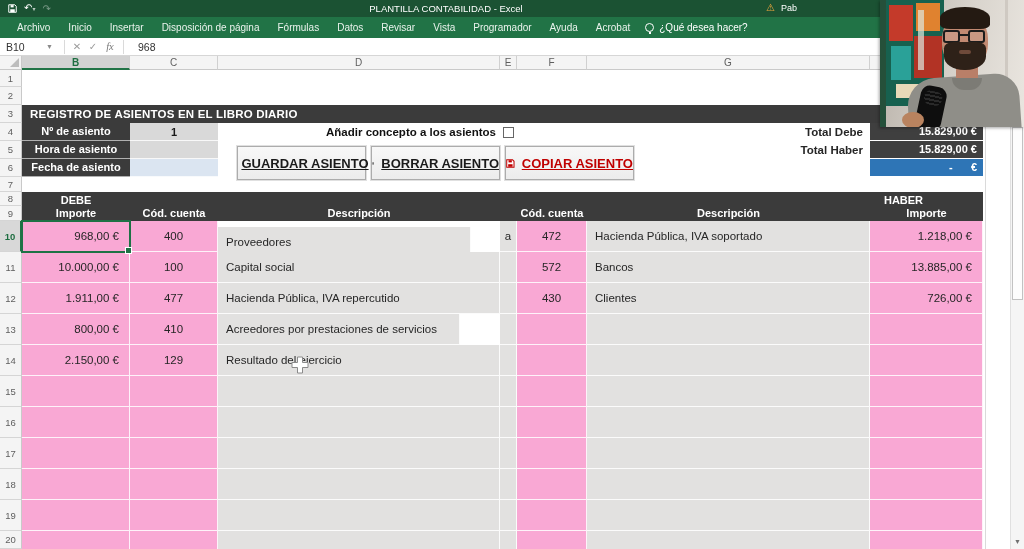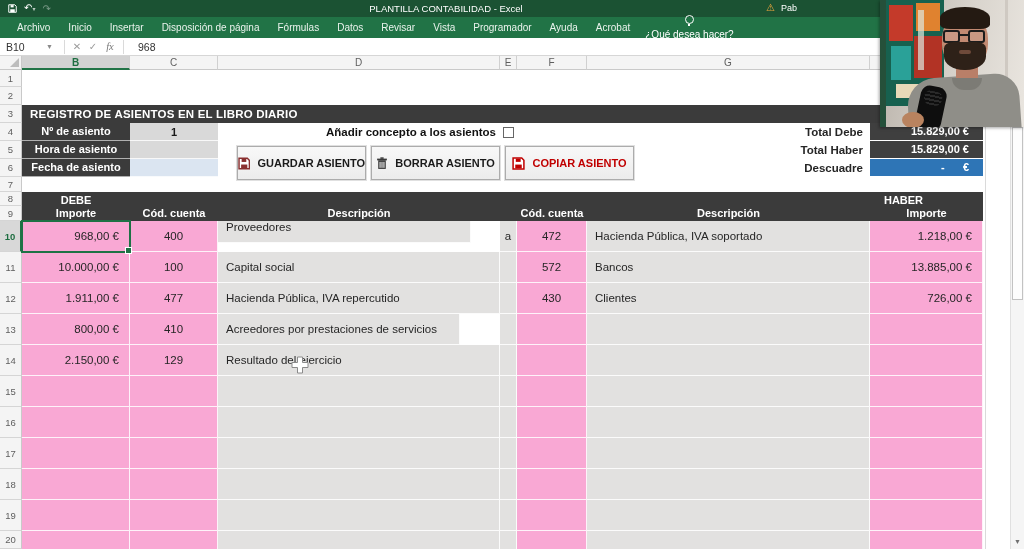--- a/index.html
+++ b/index.html
@@ -18,21 +18,21 @@
   .tb-title { position:absolute; left:446px; top:3px; transform:translateX(-50%);
               color:#fff; font-size:9.5px; white-space:nowrap; }
   .tb-warn { position:absolute; left:766px; top:2px; color:#E8A33D; font-size:10px; }
   .tb-user { position:absolute; left:781px; top:3px; color:#fff; font-size:9px; }
 
   
   .ribbon { position:absolute; left:0; top:17px; width:1024px; height:21px;
             background:#217346; display:flex; align-items:center; padding-left:8px; }
   .rtab { color:#EAF3ED; font-size:10px; padding:0 9px; line-height:21px;
           white-space:nowrap; cursor:default; }
-  .tellme { display:flex; align-items:center; gap:5px; margin-left:6px;flex-direction:column; }
+  .tellme { display:flex; align-items:center; gap:5px; margin-left:6px; }
   .bulb { width:9px; height:9px; border:1.2px solid #fff; border-radius:50%;
           position:relative; }
   .bulb::after { content:""; position:absolute; left:2.5px; top:8px; width:2px;
                  height:2px; background:#fff; }
   .tellme span { color:#fff; font-size:10px; white-space:nowrap; }
 
   
   .fbar { position:absolute; left:0; top:38px; width:1024px; height:18px;
           background:#fff; border-bottom:1px solid #D6D6D6; display:flex; align-items:center; }
   .namebox { width:46px; padding-left:6px; font-size:10.5px; color:#333; }
@@ -83,29 +83,29 @@
 
   .chk-lbl { position:absolute; left:230px; top:123px; width:266px; height:18px;
              font-size:11.5px; font-weight:bold; color:#111; text-align:right; line-height:18px; }
   .chk-box { position:absolute; left:503px; top:127px; width:11px; height:11px;
              background:#fff; border:1px solid #666; }
 
   .xbtn { position:absolute; top:146px; height:34px; width:129px;
           background:linear-gradient(#F8F8F8,#ECECEC); border:1px solid #ACACAC;
           box-shadow:0 0 0 1px #E0E0E0; display:flex; align-items:center;
           justify-content:center; gap:7px; cursor:pointer; }
-  .xbtn span { font-size:11px; font-weight:bold; color:#1a1a1a; white-space:nowrap; }
+  .xbtn span { font-size:13px; font-weight:bold; color:#1a1a1a; white-space:nowrap;text-decoration:underline; }
   .xbtn.red span { color:#C00000; }
 
   .total-lbl { position:absolute; left:587px; width:276px; height:18px;
                font-size:11.5px; font-weight:bold; color:#262626; text-align:right;
                line-height:17px; }
   .total-val { position:absolute; left:870px; width:113px; height:18px;
                background:#3F3F3F; color:#fff; font-size:11px; font-weight:bold;
-               text-align:right; padding-right:14px; line-height:17px;
+               text-align:right; padding-right:6px; line-height:17px;
                border-bottom:1px solid #fff; white-space:pre; }
   .total-val.blue { background:#2E75B6; }
 
   .thead-band { left:22px; top:192px; width:961px; height:29px; }
   .hdrtxt { position:absolute; color:#fff; font-weight:bold; font-size:11px;
             text-align:center; height:14px; line-height:14px; }
 
   .sel-box { position:absolute; left:21px; top:220px; width:110px; height:33px;
              border:2px solid #1E7145; pointer-events:none; }
   .sel-box::after { content:""; position:absolute; right:-3px; bottom:-3px;
@@ -247,21 +247,21 @@
       <div class="rhcell" style="top: 407px; height: 31px;">16</div>
       <div class="rhcell" style="top: 438px; height: 31px;">17</div>
       <div class="rhcell" style="top: 469px; height: 31px;">18</div>
       <div class="rhcell" style="top: 500px; height: 31px;">19</div>
       <div class="rhcell" style="top: 531px; height: 18px;">20</div>
     </div>
 
   <div id="gridcells">
       <div class="gcell fill-blue num" style="left: 22px; top: 221px; width: 108px; height: 31px; line-height: 31px;">968,00 €</div>
       <div class="gcell fill-blue ctr" style="left: 130px; top: 221px; width: 88px; height: 31px; line-height: 31px;">400</div>
-      <div class="gcell fill-grey txt" style="left: 218px; top: 212px; width: 253px; height: 31px; line-height: 31px;">Proveedores</div>
+      <div class="gcell fill-grey txt" style="left: 218px; top: 227px; width: 253px; height: 31px; line-height: 31px;">Proveedores</div>
       <div class="gcell fill-grey ctr" style="left: 500px; top: 221px; width: 17px; height: 31px; line-height: 31px;">a</div>
       <div class="gcell fill-blue ctr" style="left: 517px; top: 221px; width: 70px; height: 31px; line-height: 31px;">472</div>
       <div class="gcell fill-grey txt" style="left: 587px; top: 221px; width: 283px; height: 31px; line-height: 31px;">Hacienda Pública, IVA soportado</div>
       <div class="gcell fill-blue num" style="left: 870px; top: 221px; width: 113px; height: 31px; line-height: 31px;">1.218,00 €</div>
       <div class="gcell fill-blue num" style="left: 22px; top: 252px; width: 108px; height: 31px; line-height: 31px;">10.000,00 €</div>
       <div class="gcell fill-blue ctr" style="left: 130px; top: 252px; width: 88px; height: 31px; line-height: 31px;">100</div>
       <div class="gcell fill-grey txt" style="left: 218px; top: 252px; width: 282px; height: 31px; line-height: 31px;">Capital social</div>
       <div class="gcell fill-grey ctr" style="left: 500px; top: 252px; width: 17px; height: 31px; line-height: 31px;"></div>
       <div class="gcell fill-blue ctr" style="left: 517px; top: 252px; width: 70px; height: 31px; line-height: 31px;">572</div>
       <div class="gcell fill-grey txt" style="left: 587px; top: 252px; width: 283px; height: 31px; line-height: 31px;">Bancos</div>
@@ -364,21 +364,20 @@
         <rect x="2" y="3" width="7" height="8" fill="#3A3A3A"></rect>
         <rect x="1" y="1.5" width="9" height="1.6" fill="#3A3A3A"></rect>
         <rect x="4" y="0.3" width="3" height="1.4" fill="#3A3A3A"></rect>
         <path d="M3.7 4.5v5.5M5.5 4.5v5.5M7.3 4.5v5.5" stroke="#fff" stroke-width=".9"></path>
       </svg>
     <span>BORRAR ASIENTO</span>
   </div>
 
   <div class="total-lbl" style="top:124px">Total Debe</div>
   <div class="total-lbl" style="top:142px">Total Haber</div>
-  <div class="total-lbl" style="top:160px">Descuadre</div>
   <div class="total-val" style="top:123px">15.829,00 €</div>
   <div class="total-val" style="top:141px">15.829,00 €</div>
   <div class="total-val blue" style="top:159px">-      €</div>
 
   <div class="band thead-band"></div>
   <div class="hdrtxt" style="left:22px;top:193px;width:108px">DEBE</div>
   <div class="hdrtxt" style="left:22px;top:206px;width:108px">Importe</div>
   <div class="hdrtxt" style="left:130px;top:206px;width:88px">Cód. cuenta</div>
   <div class="hdrtxt" style="left:218px;top:206px;width:282px">Descripción</div>
   <div class="hdrtxt" style="left:517px;top:206px;width:70px">Cód. cuenta</div>

